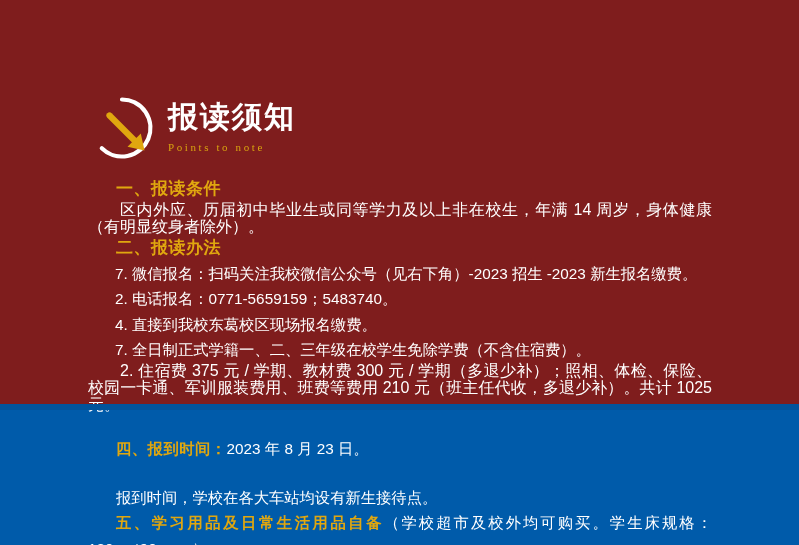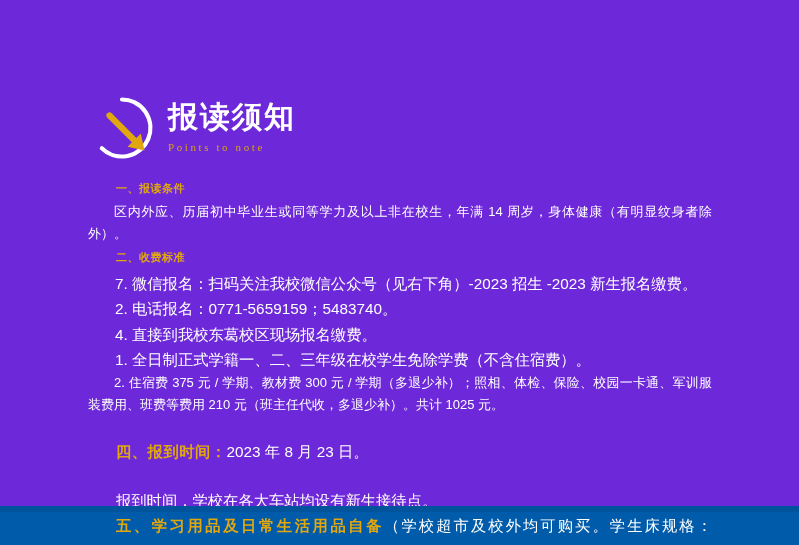--- a/index.html
+++ b/index.html
@@ -10,22 +10,22 @@
     width: 799px;
     height: 545px;
     overflow: hidden;
     background: #005BAA;
     font-family: "Liberation Sans", "DejaVu Sans", sans-serif;
     -webkit-font-smoothing: antialiased;
   }
   .slide {
     position: relative;
     width: 799px;
-    height: 512px;
-    background: #6d28d9;
+    height: 410px;
+    background: #7f1d1d;
     box-sizing: border-box;
   }
   .bottom-strip {
     position: absolute;
     left: 0;
     bottom: 0;
     width: 799px;
     height: 6px;
     background: #01539B;
   }
@@ -72,33 +72,33 @@
   }
 
   
   .body-block {
     position: absolute;
     left: 88px;
     top: 176px;
     width: 624px;
   }
   .para {
-    font-size: 13px;
-    line-height: 22px;
+    font-size: 16px;
+    line-height: 17px;
     color: #FFFFFF;
     text-align: justify;
     text-justify: inter-ideograph;
   }
   .para.indent {
     text-indent: 2em;
   }
   .heading {
     color: #E0A70F;
     font-weight: bold;
-    font-size: 11px;
+    font-size: 17px;
     line-height: 25.4px;
     letter-spacing: 0.5px;
     padding-left: 28px;
     white-space: nowrap;
   }
   .heading-inline {
     color: #E0A70F;
     font-weight: bold;
     letter-spacing: 0.5px;
   }
@@ -149,26 +149,26 @@
       <div class="title-main">报读须知</div>
       <div class="title-sub">Points to note</div>
     </div>
   </div>
 
   <div class="body-block">
 
     <div class="heading">一、报读条件</div>
     <div class="para indent">区内外应、历届初中毕业生或同等学力及以上非在校生，年满 14 周岁，身体健康（有明显纹身者除外）。</div>
 
-    <div class="heading">二、收费标准</div>
+    <div class="heading">二、报读办法</div>
     <div class="item">7. 微信报名：扫码关注我校微信公众号（见右下角）-2023 招生 -2023 新生报名缴费。</div>
     <div class="item">2. 电话报名：0771-5659159；5483740。</div>
     <div class="item">4. 直接到我校东葛校区现场报名缴费。</div>
 
-    <div class="item">1. 全日制正式学籍一、二、三年级在校学生免除学费（不含住宿费）。</div>
+    <div class="item">7. 全日制正式学籍一、二、三年级在校学生免除学费（不含住宿费）。</div>
     <div class="para indent">2. 住宿费 375 元 / 学期、教材费 300 元 / 学期（多退少补）；照相、体检、保险、校园一卡通、军训服装费用、班费等费用 210 元（班主任代收，多退少补）。共计 1025 元。</div>
 
     <div class="heading-row">
       <span class="heading-inline">四、报到时间：</span><span>2023 年 8 月 23 日。</span>
     </div>
     <div class="heading-row">报到时间，学校在各大车站均设有新生接待点。</div>
 
     <div class="sec5">
       <span class="gold">五、学习用品及日常生活用品自备</span><span>（学校超市及校外均可购买。学生床规格：180cm*90cm。）</span>
     </div>

